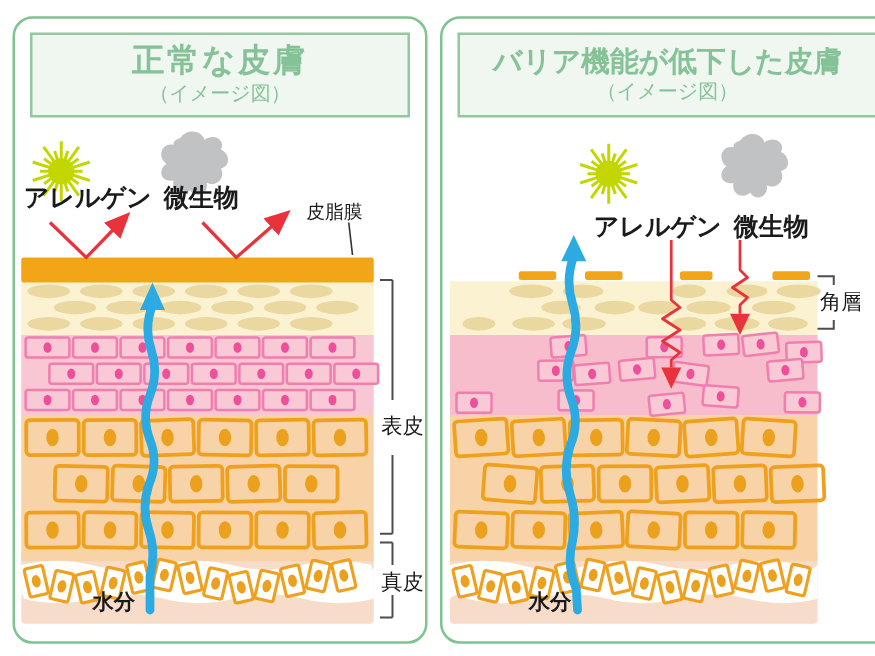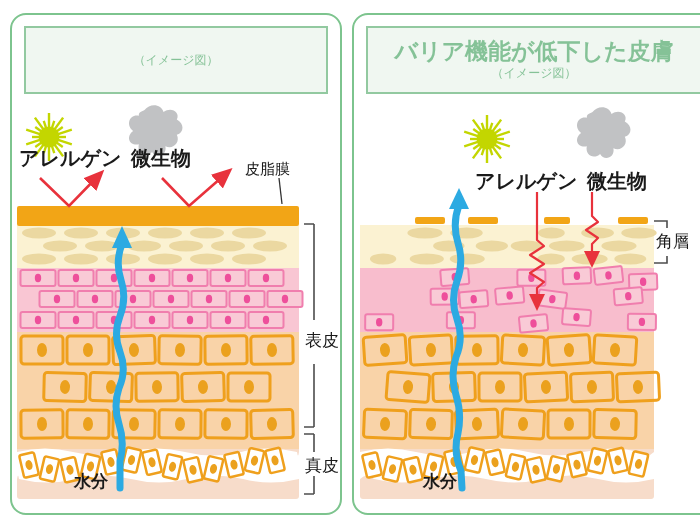--- a/index.html
+++ b/index.html
@@ -7,35 +7,36 @@
          font-family:"Liberation Sans","DejaVu Sans",sans-serif;}
   .panel{position:absolute;top:13px;height:498px;background:#fff;
          border:2px solid #7dc48e;border-radius:16px;}
   .panel.left{left:10px;width:328px;}
   .panel.right{left:352px;width:334px;padding-left:26px;}
   .titlebox{position:absolute;left:12px;top:11px;right:12px;height:64px;
             background:#f0f7f1;border:2px solid #92c9a0;
             display:flex;flex-direction:column;align-items:center;justify-content:center;}
   .titlebox .t{color:#85c297;font-weight:bold;font-size:26px;letter-spacing:2px;line-height:1.15;}
   .panel.right .titlebox .t{font-size:23px;letter-spacing:0px;}
-  .titlebox .s{color:#85c297;font-size:12px;margin-top:1px;}
+  .titlebox .s{color:#85c297;font-size:16px;margin-top:1px;}
   svg.diagram{position:absolute;left:0;top:0;}
   svg text{font-family:"Liberation Sans","DejaVu Sans",sans-serif;fill:#1a1a1a;}
   text.big{font-size:20px;font-weight:bold;}
   text.small{font-size:15px;}
   text.bracket-label{font-size:17px;}
   text.moist{font-size:17px;font-weight:bold;}
 </style>
 </head>
 <body>
 
 <div class="stage">
 
   <div class="panel left">
     <div class="titlebox">
+      <div class="t">正常な皮膚</div>
       <div class="s">（イメージ図）</div>
     </div>
 
     <svg class="diagram" width="328" height="498" viewBox="0 0 328 498">
       <defs>
         <marker id="rhL" orient="auto" markerWidth="10" markerHeight="9" refX="6.2" refY="3.5">
           <path d="M0,0 L8,3.5 L0,7 Z" fill="#e8323c"></path>
         </marker>
       </defs>
 

